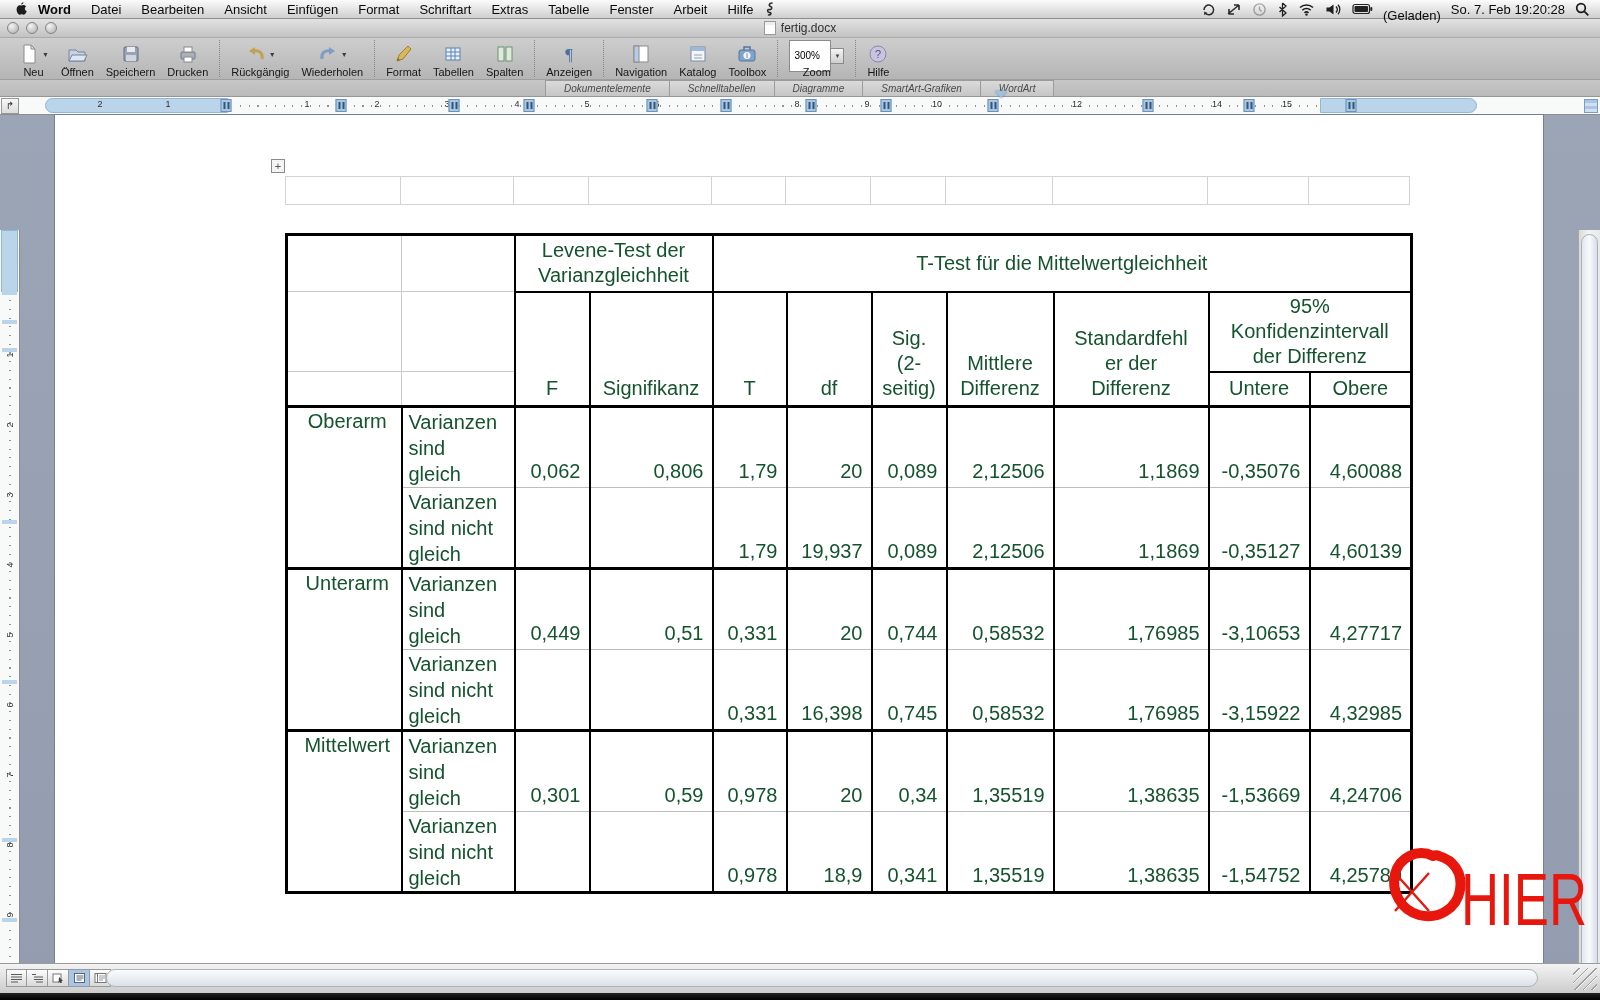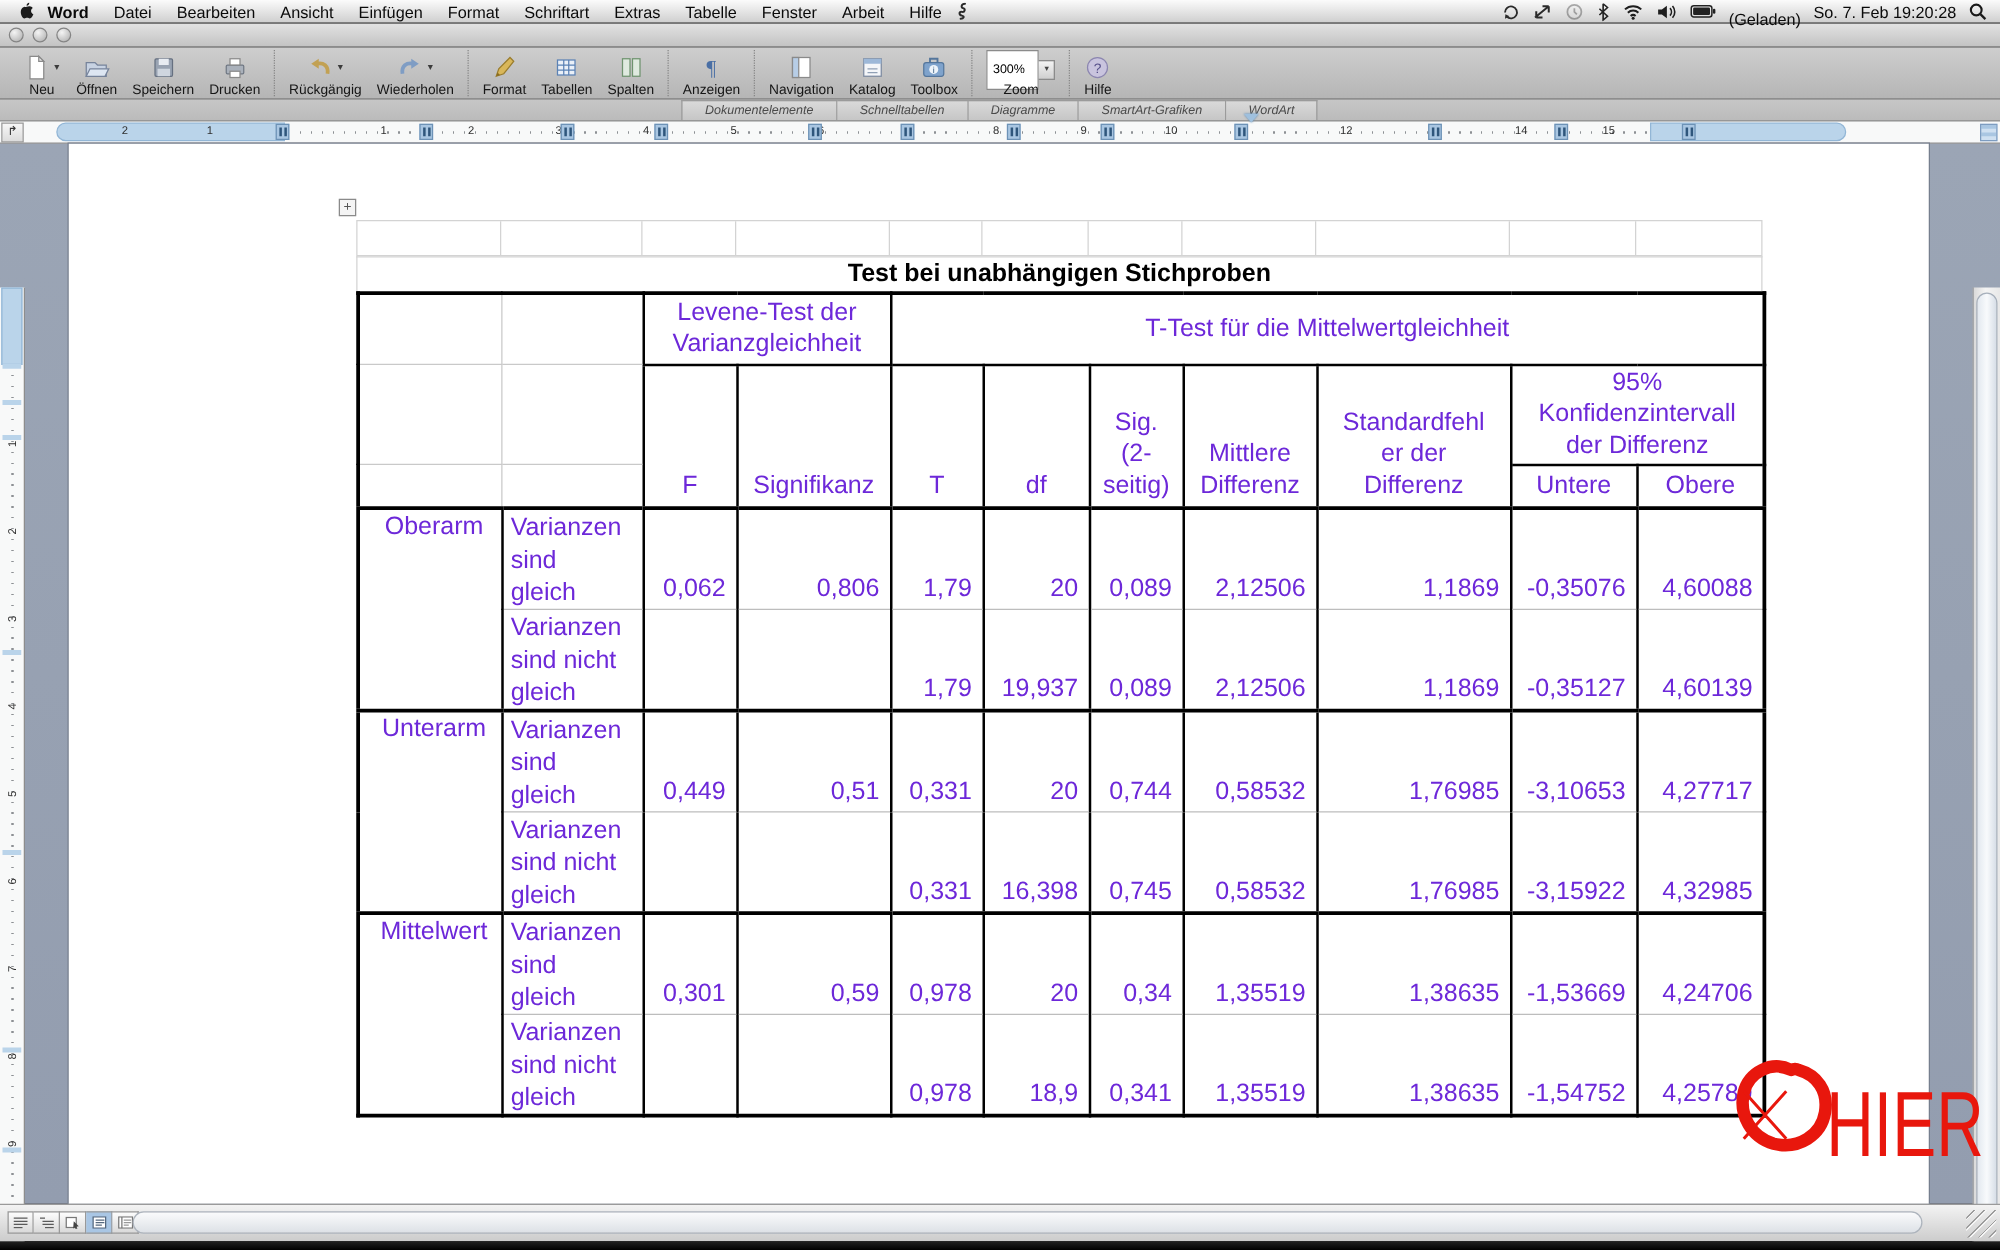--- a/index.html
+++ b/index.html
@@ -96,21 +96,21 @@
     border:1px solid #d3d3d3; display:flex; }
   #gridrow i { border-right:1px solid #d3d3d3; height:100%; }
   #gridrow i:last-child { border-right:none; }
   #titlerow { position:absolute; left:230px; top:90px; width:1125px; height:28px;
     border:1px solid #d3d3d3; border-bottom:none; text-align:center;
     font-size:20px; font-weight:bold; line-height:27px; color:#000; }
 
   
   #tablewrap { position:absolute; left:230px; top:118px; }
   table.spss { border-collapse:collapse; table-layout:fixed; width:1125px;
-    border:3px solid #000; font-size:20px; line-height:25px; color:#6d28d9; }
+    border:3px solid #000; font-size:20px; line-height:25px; color:#14532d; }
   .spss td { border-right:2px solid #000; padding:0; overflow:hidden; }
   .spss td.last { border-right:none; }
   .spss .hlr { border-right:1px solid #c9c9c9; }
   .spss .hlb { border-bottom:1px solid #c9c9c9; }
   .spss .b2 { border-bottom:2px solid #000; }
   .spss .b3 { border-bottom:3px solid #000; }
   .spss .lb { border-bottom:1px solid #bdbdbd; }
   .spss .gsep { border-bottom:3px solid #000; }
   .spss .hc  { text-align:center; vertical-align:middle; }
   .spss .hb  { text-align:center; vertical-align:bottom; padding-bottom:4px; white-space:pre-line; }
@@ -228,20 +228,24 @@
           <path d="M9.3 9.3l4 4" stroke="#1a1a1a" stroke-width="1.8"></path>
         </svg>
     </span>
   </div>
 </div>
 
 <div class="abs" id="titlebar">
   <span class="tl"></span>
   <span class="tl"></span>
   <span class="tl"></span>
+  <span id="wtitle">
+    <span class="docicon"></span>
+    <span>fertig.docx</span>
+  </span>
 </div>
 
 <div class="abs" id="toolbar">
   <div class="tbtn">
     <span class="irow">
         <svg class="ticon" viewBox="0 0 22 22">
           <path d="M6 2h7l4 4v14H6z" fill="#fff" stroke="#8a8a8a"></path>
           <path d="M13 2v4h4z" fill="#e4e4e4" stroke="#8a8a8a"></path>
         </svg>
         <span class="dd">▼</span>
@@ -466,21 +470,20 @@
         <i style="width:123px"></i>
         <i style="width:74px"></i>
         <i style="width:85px"></i>
         <i style="width:75px"></i>
         <i style="width:107px"></i>
         <i style="width:155px"></i>
         <i style="width:101px"></i>
         <i style="flex:1"></i>
     </div>
 
-    <div id="titlerow">Test bei unabhängigen Stichproben</div>
 
     <div id="tablewrap">
       <table class="spss">
         <colgroup>
           <col style="width:115px">
             <col style="width:113px">
             <col style="width:75px">
             <col style="width:123px">
           <col style="width:74px">
             <col style="width:85px">

